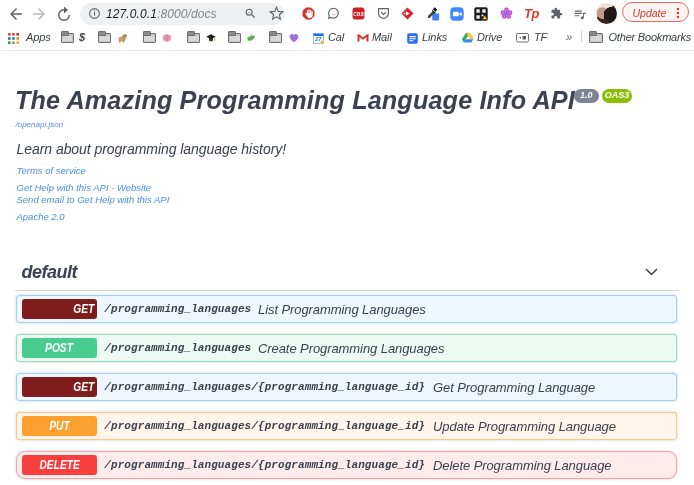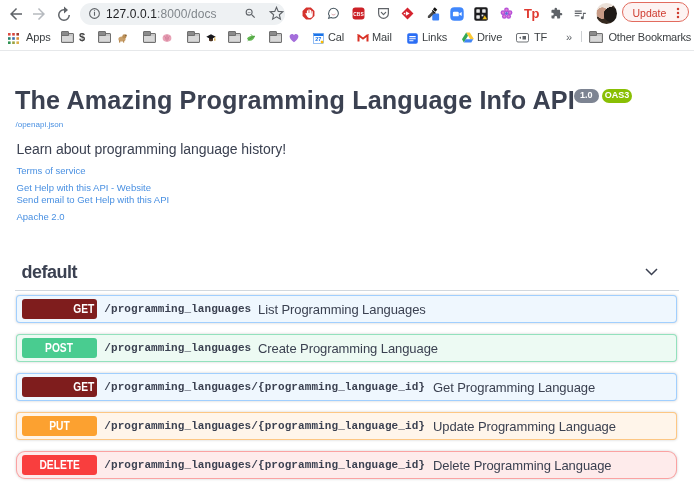--- a/index.html
+++ b/index.html
@@ -1,18 +1,18 @@
 <!DOCTYPE html>
 <html><head>
 <meta charset="utf-8">
 <style>
 * { margin:0; padding:0; box-sizing:border-box; }
 html,body { width:694px; height:485px; background:#fff; font-family:"Liberation Sans", sans-serif; overflow:hidden; }
 .abs { position:absolute; }
-#page { position:relative; width:694px; height:485px; background:#fff; }
+#page { position:relative; width:694px; height:485px; background:#fff;font-style:italic; }
 
 
 #omnibox { position:absolute; left:80px; top:3px; width:205px; height:22px; background:#eef1f3; border-radius:11px; }
 #urltext { position:absolute; left:106px; top:6.5px; font-size:12px; color:#202124; letter-spacing:0.1px; }
 #urltext .dim { color:#80868b; }
 #updatebtn { position:absolute; left:621.5px; top:2px; width:67.5px; height:20px; border:1.5px solid #e26b5e; border-radius:10px; background:#fdf3f2; }
 #updatebtn .t { position:absolute; left:10px; top:4px; font-size:10.5px; color:#cf3c30; }
 #avatar { position:absolute; left:596px; top:3px; width:21px; height:21px; border-radius:50%; overflow:hidden;
   background:
     radial-gradient(circle at 72% 55%, #1f1a17 0 38%, rgba(0,0,0,0) 40%),
@@ -288,21 +288,21 @@
   <div id="defborder"></div>
 
   <div class="row rget" style="top:295px">
     <div class="m"><span>GET</span></div>
     <div class="p">/programming_languages</div>
     <div class="d" style="left:241.5px">List Programming Languages</div>
   </div>
   <div class="row rpost" style="top:334px">
     <div class="m"><span>POST</span></div>
     <div class="p">/programming_languages</div>
-    <div class="d" style="left:241.5px">Create Programming Language</div>
+    <div class="d" style="left:241.5px">Create Programming Languages</div>
   </div>
   <div class="row rget" style="top:373px">
     <div class="m"><span>GET</span></div>
     <div class="p">/programming_languages/{programming_language_id}</div>
     <div class="d" style="left:416.5px">Get Programming Language</div>
   </div>
   <div class="row rput" style="top:412px">
     <div class="m"><span>PUT</span></div>
     <div class="p">/programming_languages/{programming_language_id}</div>
     <div class="d" style="left:416.5px">Update Programming Language</div>

